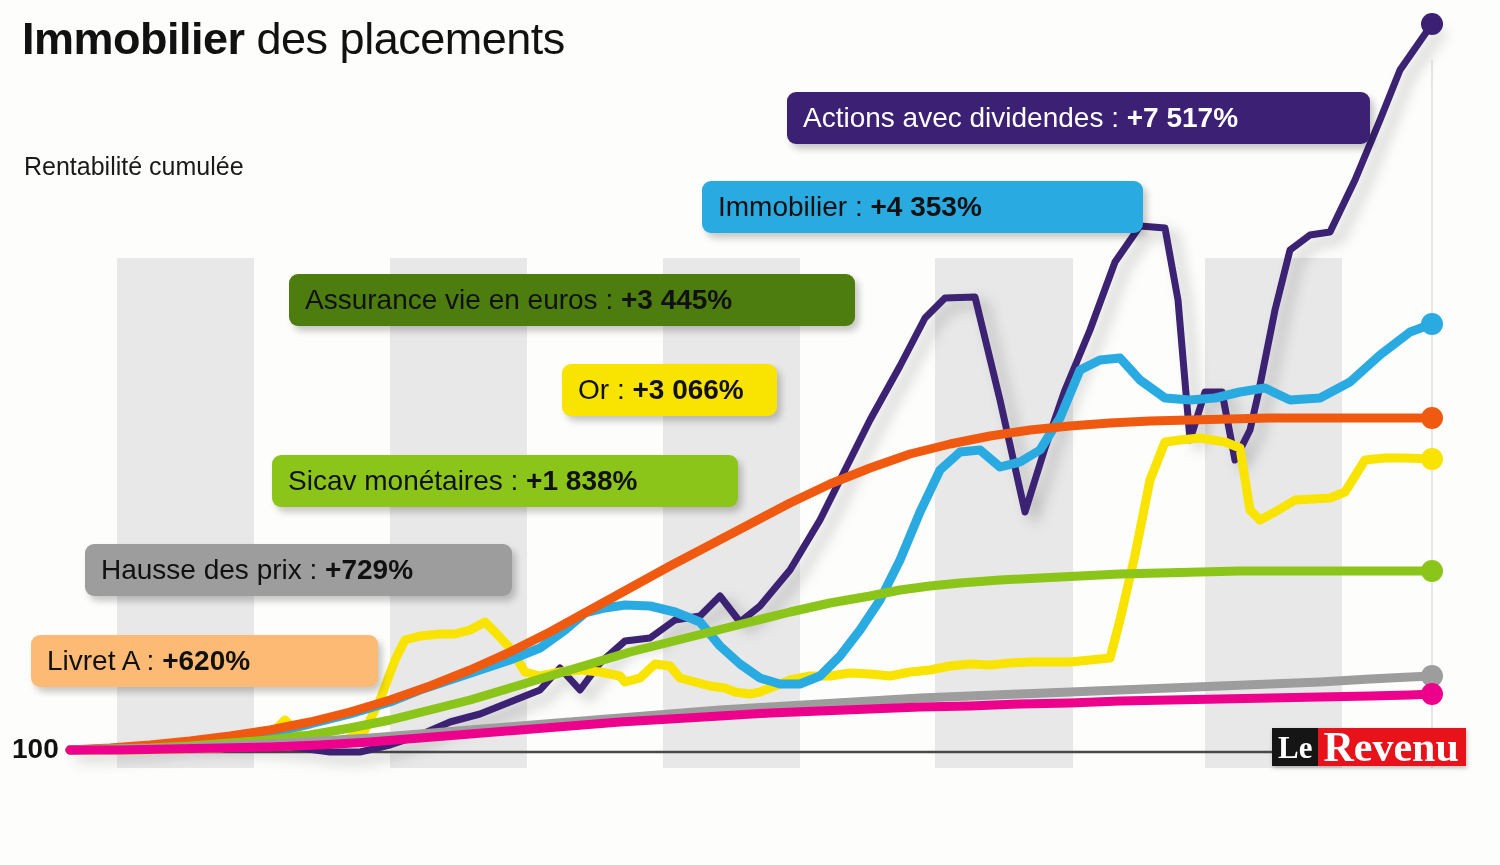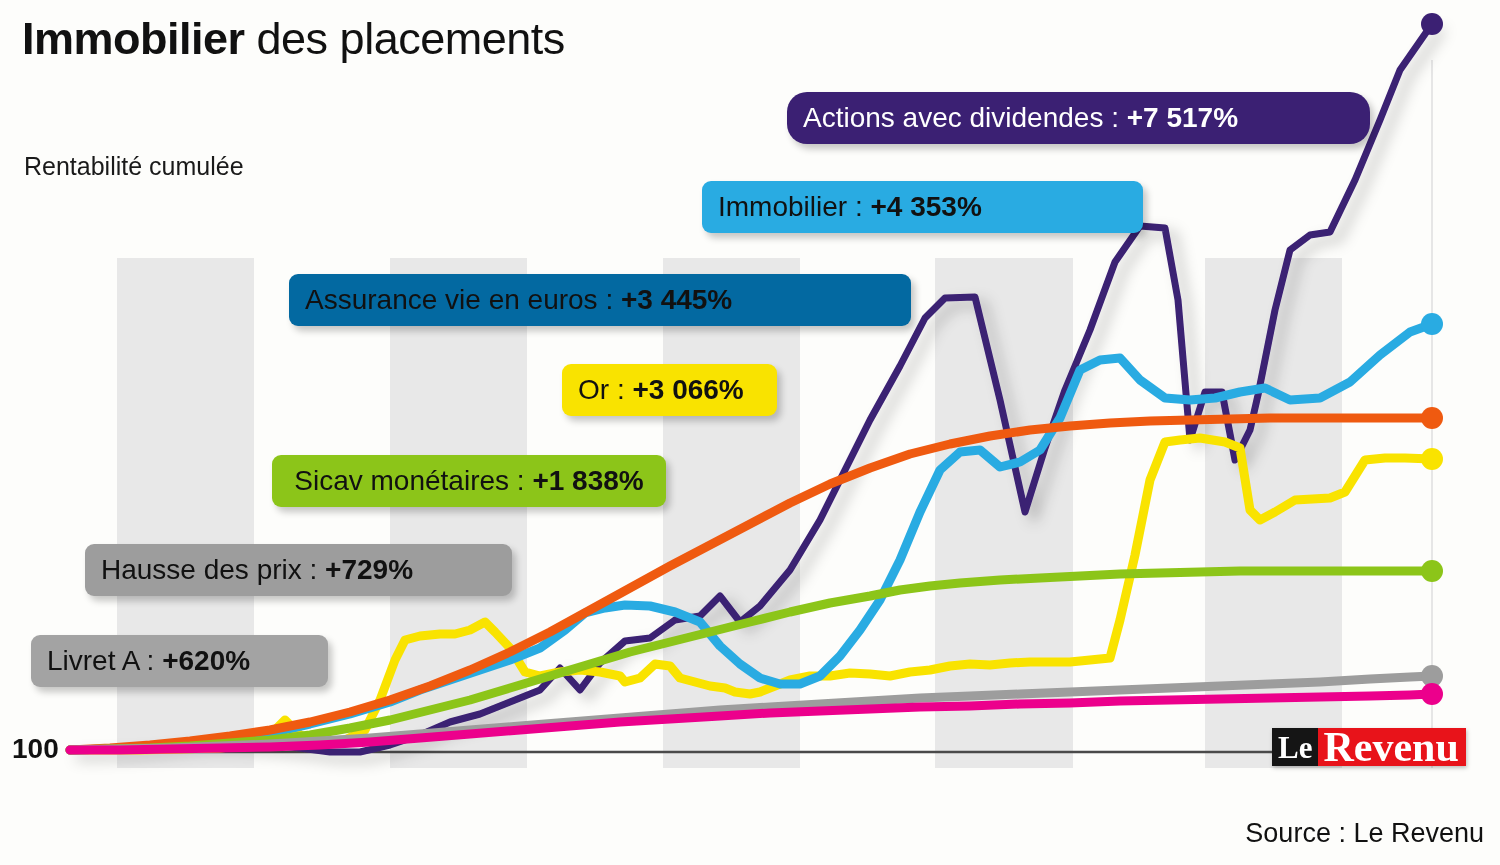--- a/index.html
+++ b/index.html
@@ -120,31 +120,30 @@
   </svg>
 
   <div class="title">
     <div>
       <span class="b">Immobilier</span><span class="n"> des placements</span>
     </div>
   </div>
   <div class="subtitle">Rentabilité cumulée</div>
 
   <div id="legend-group">
-      <div class="pill dark" style="left: 787px; top: 92px; width: 583px; background: rgb(59, 32, 115); color: rgb(255, 255, 255); border-radius: 20px;"><span>Actions avec dividendes</span><span> : </span><span class="v">+7 517%</span></div>
+      <div class="pill dark" style="left: 787px; top: 92px; width: 583px; background: rgb(59, 32, 115); color: rgb(255, 255, 255);"><span>Actions avec dividendes</span><span> : </span><span class="v">+7 517%</span></div>
       <div class="pill light" style="left: 702px; top: 181px; width: 441px; background: rgb(41, 171, 226); color: rgb(17, 17, 17);"><span>Immobilier</span><span> : </span><span class="v">+4 353%</span></div>
-      <div class="pill light" style="left: 289px; top: 274px; width: 622px; background: #0369a1; color: rgb(17, 17, 17);"><span>Assurance vie en euros</span><span> : </span><span class="v">+3 445%</span></div>
+      <div class="pill light" style="left: 289px; top: 274px; width: 566px; background: #4d7c0f; color: rgb(17, 17, 17);"><span>Assurance vie en euros</span><span> : </span><span class="v">+3 445%</span></div>
       <div class="pill light" style="left: 562px; top: 364px; width: 215px; background: rgb(249, 227, 0); color: rgb(17, 17, 17);"><span>Or</span><span> : </span><span class="v">+3 066%</span></div>
-      <div class="pill light" style="left: 272px; top: 455px; width: 394px; background: rgb(140, 197, 25); color: rgb(17, 17, 17); text-align: center;"><span>Sicav monétaires</span><span> : </span><span class="v">+1 838%</span></div>
+      <div class="pill light" style="left: 272px; top: 455px; width: 466px; background: rgb(140, 197, 25); color: rgb(17, 17, 17);"><span>Sicav monétaires</span><span> : </span><span class="v">+1 838%</span></div>
       <div class="pill light" style="left: 85px; top: 544px; width: 427px; background: rgb(157, 157, 157); color: rgb(17, 17, 17); padding-left: 16px;"><span>Hausse des prix</span><span> : </span><span class="v">+729%</span></div>
-      <div class="pill light" style="left: 31px; top: 635px; width: 297px; background: #a3a3a3; color: rgb(17, 17, 17);"><span>Livret A</span><span> : </span><span class="v">+620%</span></div>
+      <div class="pill light" style="left: 31px; top: 635px; width: 347px; background: #fdba74; color: rgb(17, 17, 17);"><span>Livret A</span><span> : </span><span class="v">+620%</span></div>
     </div>
 
   <div class="baselabel">100</div>
 
   <div class="logo">
     <span class="le">Le</span>
     <span class="rev">Revenu</span>
   </div>
 
-  <div class="source">Source : Le Revenu</div>
 
 </div>
 
 </body></html>

